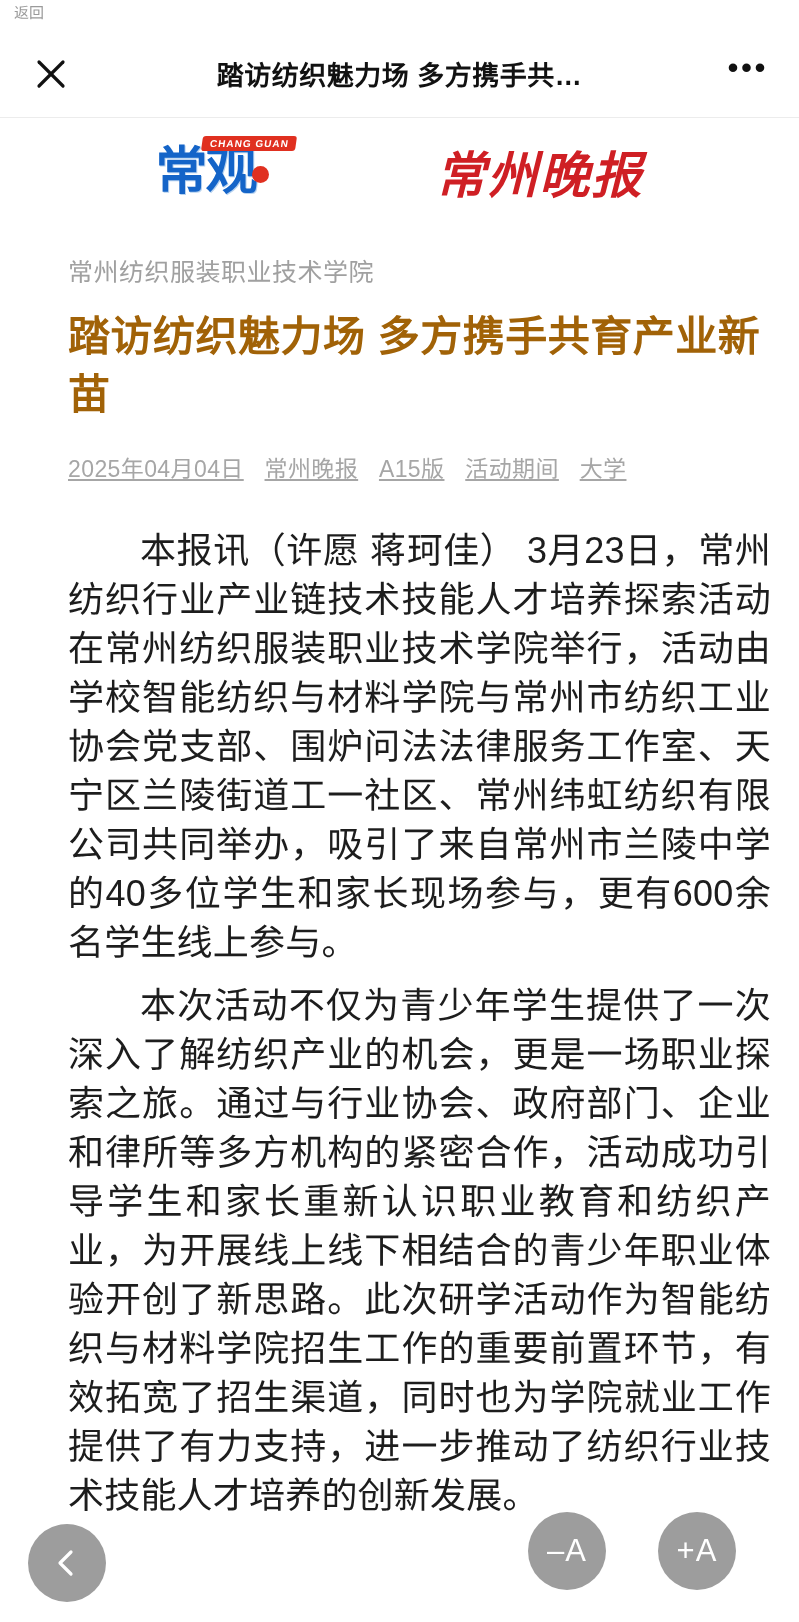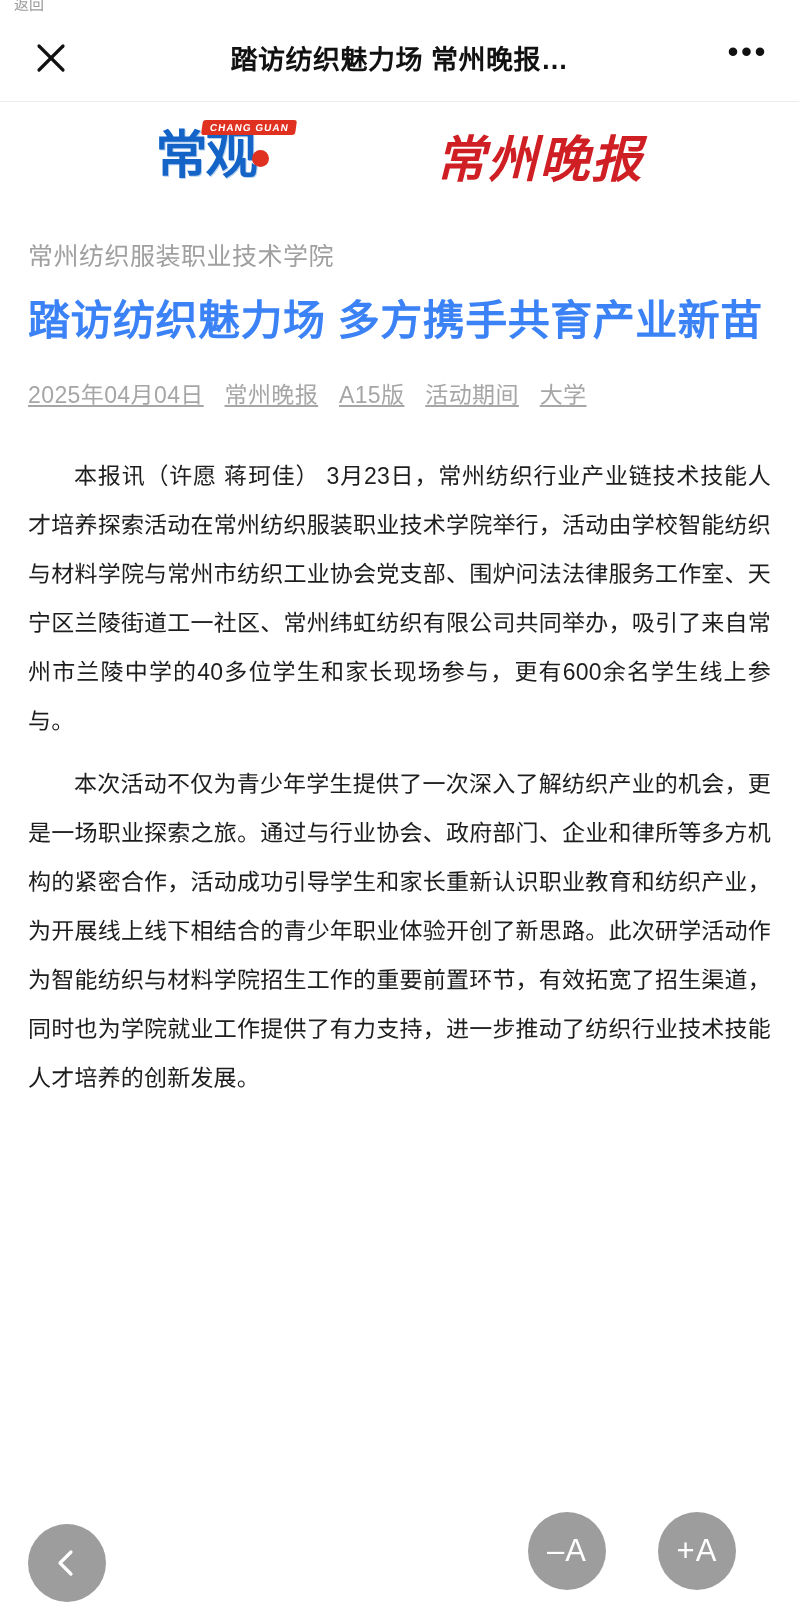--- a/index.html
+++ b/index.html
@@ -15,21 +15,21 @@
     overflow: hidden;
     position: relative;
   }
 
   
   .status-strip {
     height: 14px;
     background: #ffffff;
     display: flex;
     align-items: flex-end;
-    padding: 0 14px;
+    padding: 8px 14px;
     overflow: hidden;
   }
   .status-strip .back-hint {
     font-size: 15px;
     color: #9a9a9a;
     line-height: 14px;
     transform: translateY(-2px);
   }
 
   
@@ -135,44 +135,45 @@
     color: #cf1f24;
     letter-spacing: 2px;
     font-style: italic;
     line-height: 70px;
     white-space: nowrap;
   }
 
   
   .article {
     padding: 10px 28px 0 28px;
+    margin-left: 40px;
   }
   .source-line {
     font-size: 25px;
     color: #a0a0a0;
     letter-spacing: 0.5px;
     margin: 18px 0 20px 0;
   }
   .headline {
     font-size: 42px;
     line-height: 58px;
     font-weight: 700;
-    color: #3b82f6;
+    color: #a16207;
     letter-spacing: 0.5px;
     margin: 0 0 26px 0;
   }
   .meta-line {
     font-size: 23px;
     color: #a6a6a6;
     letter-spacing: 0.4px;
     margin-bottom: 42px;
   }
   .meta-line span { margin-right: 14px; text-decoration: underline; }
   .body-para {
-    font-size: 23px;
+    font-size: 36px;
     line-height: 49px;
     color: #1d1d1d;
     text-align: justify;
     text-justify: inter-ideograph;
     margin: 0 0 14px 0;
     text-indent: 2em;
     letter-spacing: 0.2px;
   }
 
   
@@ -221,21 +222,21 @@
   <span class="back-hint">返回</span>
 </div>
 
 <div class="navbar">
   <div class="nav-close">
     <svg width="36" height="36" viewBox="0 0 36 36" aria-hidden="true">
       <line x1="6" y1="6" x2="30" y2="30" stroke="#111" stroke-width="3.2" stroke-linecap="round"></line>
       <line x1="30" y1="6" x2="6" y2="30" stroke="#111" stroke-width="3.2" stroke-linecap="round"></line>
     </svg>
   </div>
-  <div class="nav-title">踏访纺织魅力场 常州晚报…</div>
+  <div class="nav-title">踏访纺织魅力场 多方携手共…</div>
   <div class="nav-more">
     <span class="dots">•••</span>
   </div>
 </div>
 
 <div class="mastheads">
   <div class="logo-changguan">
     <div class="cg-badge">CHANG GUAN</div>
     <div class="cg-text">常观</div>
     <div class="cg-dot"></div>

